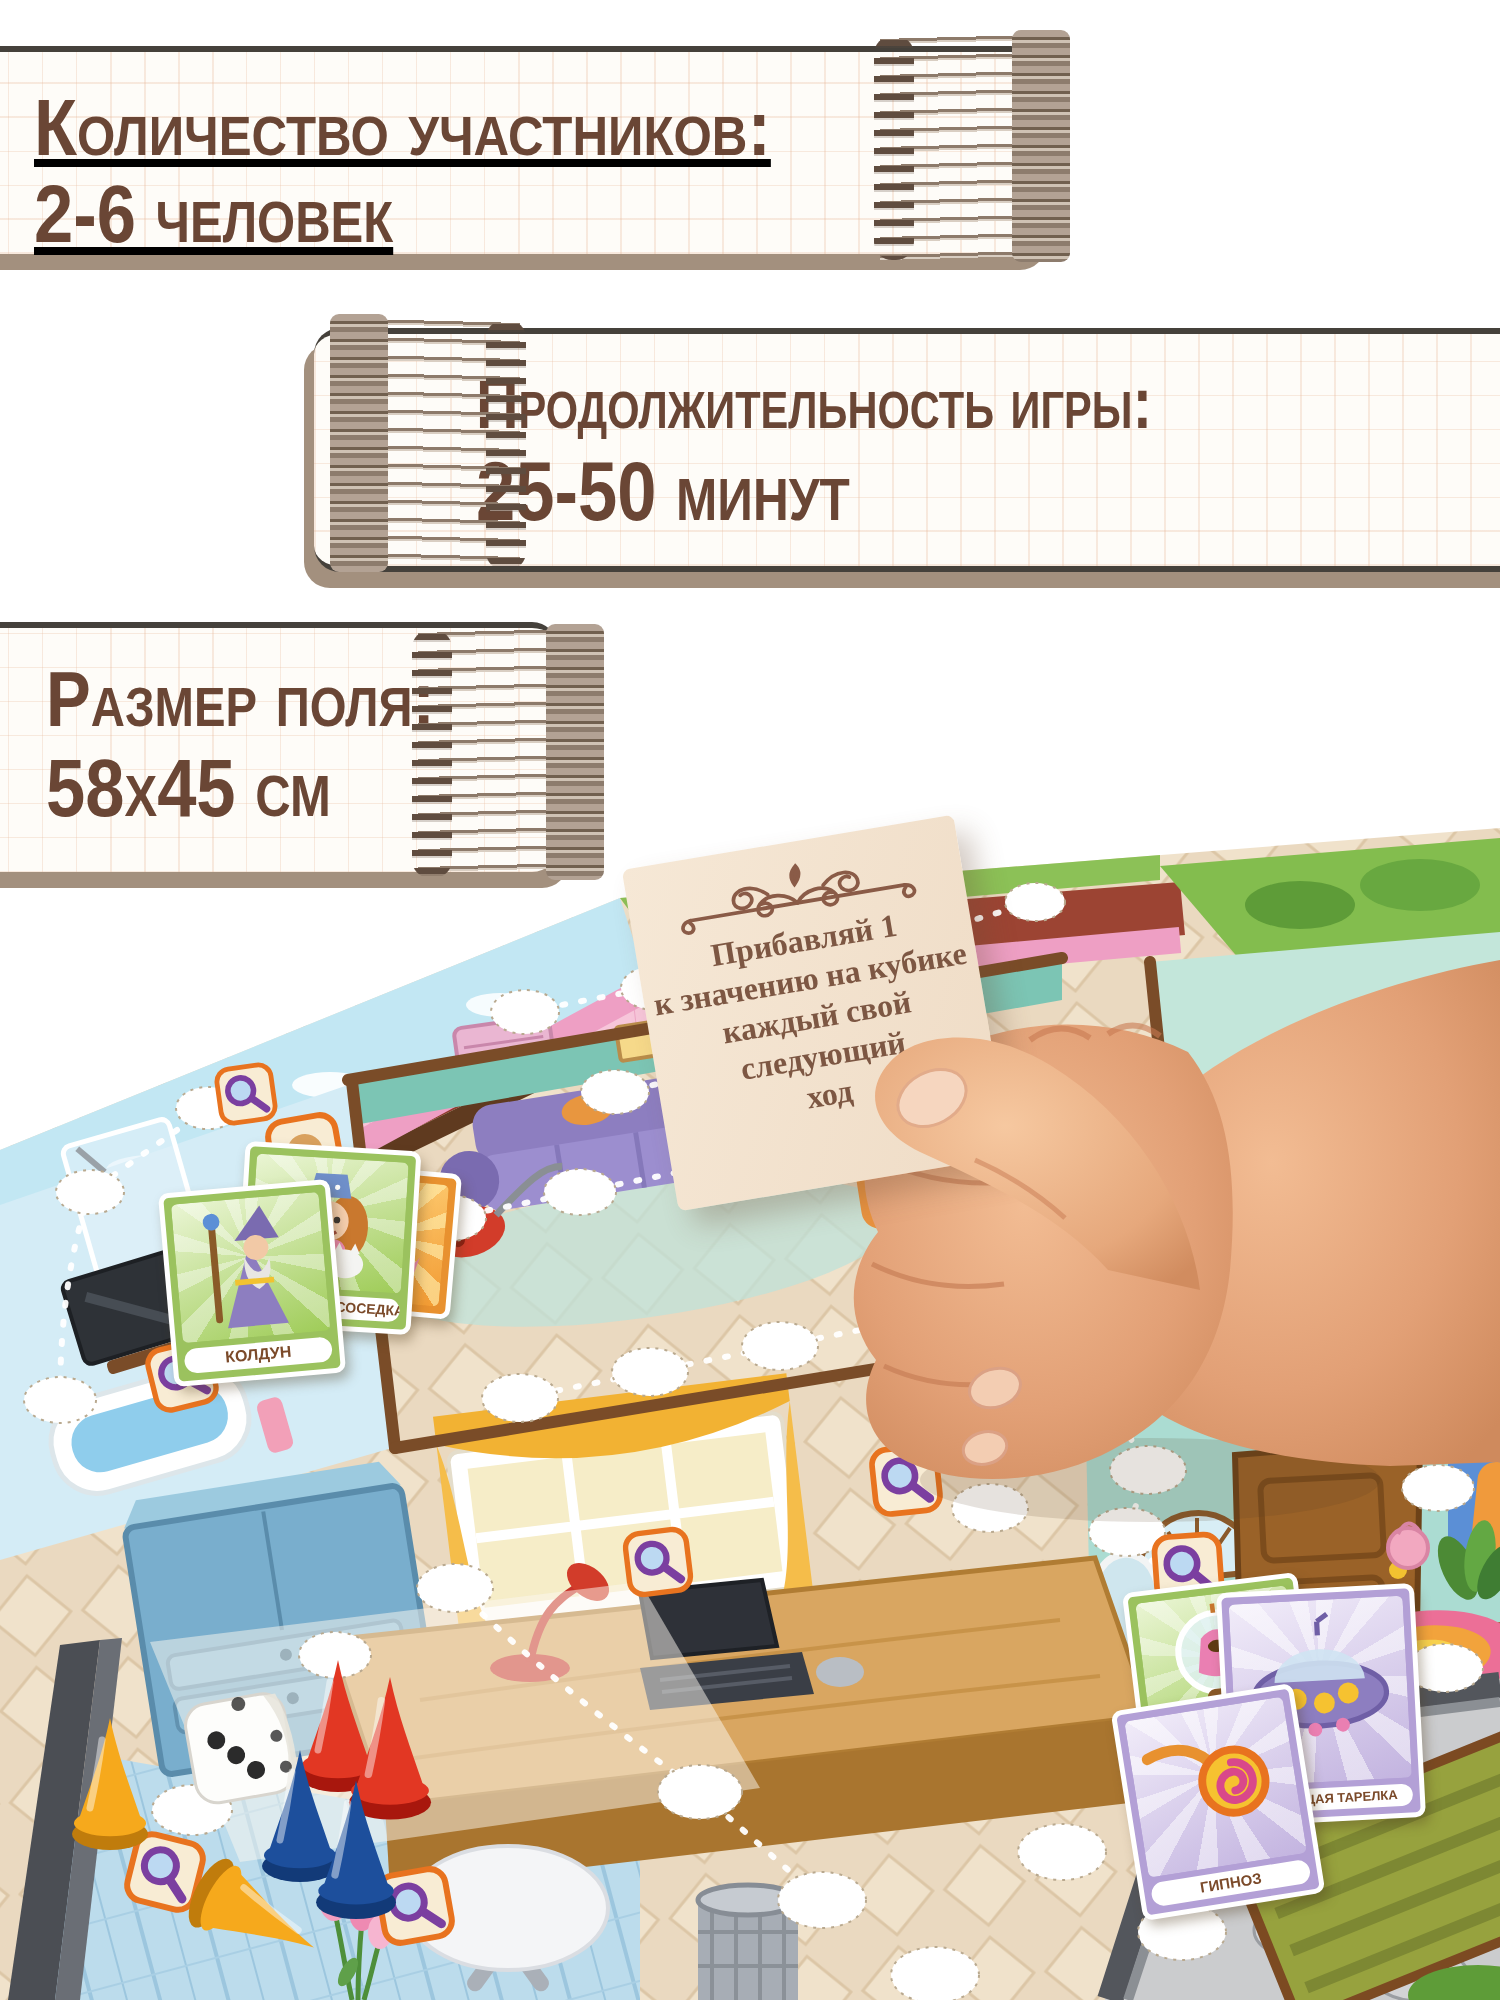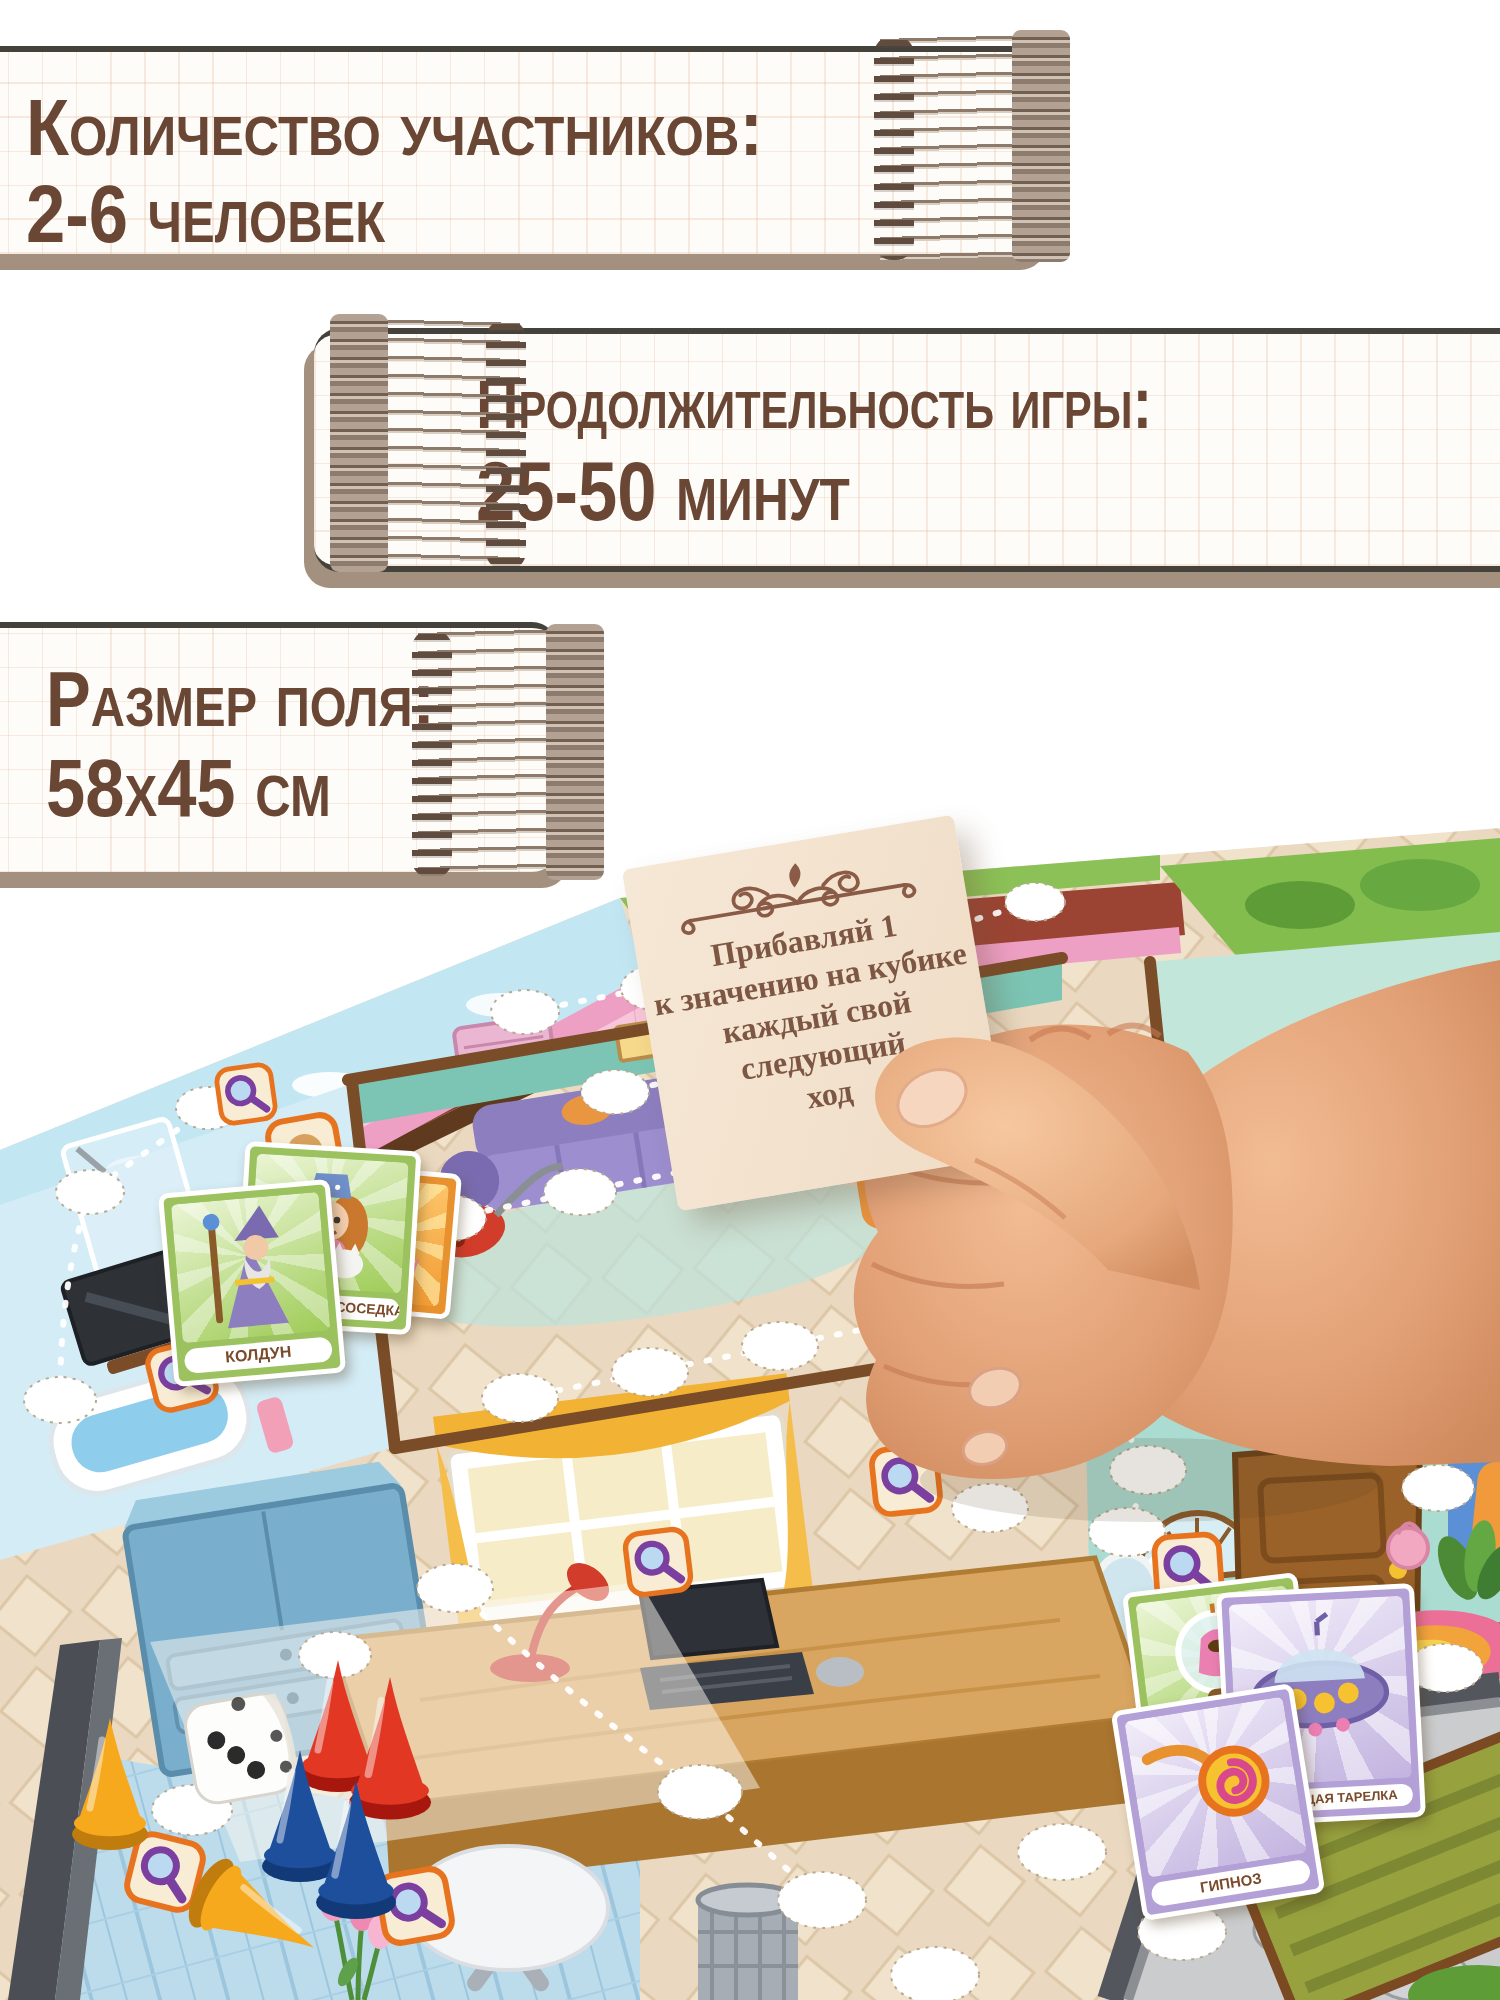--- a/index.html
+++ b/index.html
@@ -15,21 +15,21 @@
     border-top:6px solid #45413b;}
   #banner1{left:-26px;top:46px;width:1062px;height:202px;border-radius:0 26px 26px 0;
            box-shadow:10px 16px 0 #a3907e;}
   #banner2{left:314px;top:328px;width:1200px;height:232px;border-radius:26px 0 0 26px;
            border-bottom:6px solid #45413b;box-shadow:-10px 16px 0 #a3907e;}
   #banner3{left:-26px;top:622px;width:584px;height:244px;border-radius:0 26px 26px 0;
            box-shadow:10px 16px 0 #a3907e;}
   .btxt{position:absolute;left:0;top:0;}
   .bline{white-space:nowrap;font-weight:700;color:#6a4635;font-variant:small-caps;
          transform-origin:left top;}
-  #banner1 .btxt{left:52px;top:40px;}
+  #banner1 .btxt{left:60px;top:40px;text-decoration:underline;}
   #banner1 .b-title{font-size:80px;line-height:72px;transform:scaleX(.88);}
   #banner1 .b-value{font-size:82px;line-height:80px;margin-top:10px;transform:scaleX(.86);}
   #banner2 .btxt{left:162px;top:34px;}
   #banner2 .b-title{font-size:74px;line-height:70px;transform:scaleX(.80);}
   #banner2 .b-value{font-size:84px;line-height:82px;margin-top:12px;transform:scaleX(.84);}
   #banner3 .btxt{left:72px;top:36px;}
   #banner3 .b-title{font-size:78px;line-height:70px;transform:scaleX(.86);}
   #banner3 .b-value{font-size:82px;line-height:80px;margin-top:14px;transform:scaleX(.86);}
 
   

